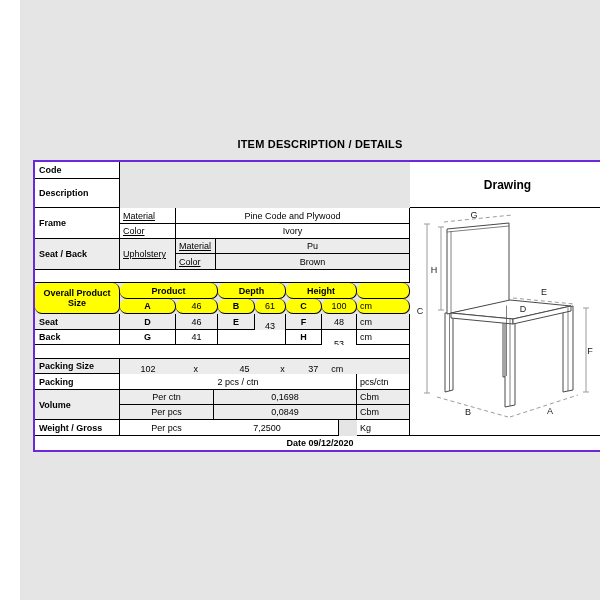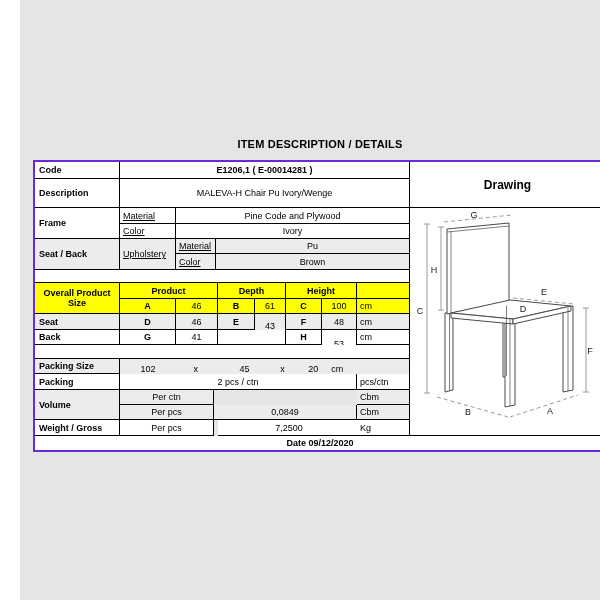--- a/index.html
+++ b/index.html
@@ -10,42 +10,40 @@
   .tbl{position:absolute;left:13px;top:160px;width:570px;height:288px;
        border:2px solid #6d28d9;}
   .c{position:absolute;box-sizing:border-box;display:flex;align-items:center;
      justify-content:center;font-size:9px;line-height:10px;
      border-right:1px solid #000;border-bottom:1px solid #000;background:#fff;overflow:hidden;}
   .lab{justify-content:flex-start;padding-left:4px;font-weight:bold;}
   .sub{justify-content:flex-start;padding-left:3px;text-decoration:underline;}
   .unit{justify-content:flex-start;padding-left:3px;}
   .b{font-weight:bold;}
   .shade{background:#ececec;}
-  .yellow{background:#ffff00;}
+  .yellow{background:#ffff00;border-radius:7px;}
   .nr{border-right:none;}
   .nb{border-bottom:none;}
   .ctrwrap{text-align:center;}
   .pspart{position:absolute;top:0;height:100%;display:flex;align-items:center;
           transform:translateX(-50%);}
   svg text{font-family:"Liberation Sans", sans-serif;font-size:9px;fill:#1a1a1a;}
 </style>
 </head>
 <body>
 
 <div class="page">
 
   <div class="title">ITEM DESCRIPTION / DETAILS</div>
 
   <div class="tbl">
 
     <div class="c lab" style="left:0;top:0;width:85px;height:17px">Code</div>
-    <div class="c b" style="left:85px;top:0;width:290px;height:17px">E1206,1  ( E-00014281 )</div>
 
     <div class="c lab" style="left:0;top:17px;width:85px;height:29px">Description</div>
-    <div class="c" style="left:85px;top:17px;width:290px;height:29px">MALEVA-H Chair Pu Ivory/Wenge</div>
 
     <div class="c lab" style="left:0;top:46px;width:85px;height:31px">Frame</div>
     <div class="c sub" style="left:85px;top:46px;width:56px;height:16px">Material</div>
     <div class="c" style="left:141px;top:46px;width:234px;height:16px">Pine Code and Plywood</div>
     <div class="c sub" style="left:85px;top:62px;width:56px;height:15px">Color</div>
     <div class="c" style="left:141px;top:62px;width:234px;height:15px">Ivory</div>
 
     <div class="c lab shade" style="left:0;top:77px;width:85px;height:31px">Seat / Back</div>
     <div class="c sub shade" style="left:85px;top:77px;width:56px;height:31px">Upholstery</div>
     <div class="c sub shade" style="left:141px;top:77px;width:40px;height:15px">Material</div>
@@ -87,38 +85,39 @@
     <div class="c unit" style="left:322px;top:168px;width:53px;height:15px">cm</div>
 
     <div class="c" style="left:0;top:183px;width:375px;height:14px"></div>
 
     <div class="c lab shade" style="left:0;top:197px;width:85px;height:15px">Packing Size</div>
     <div class="c shade" style="left:85px;top:197px;width:290px;height:21px;justify-content:flex-start">
       <span class="pspart" style="left:9.7%">102</span>
       <span class="pspart" style="left:26.2%">x</span>
       <span class="pspart" style="left:43.1%">45</span>
       <span class="pspart" style="left:56.2%">x</span>
-      <span class="pspart" style="left:66.9%">20</span>
+      <span class="pspart" style="left:66.9%">37</span>
       <span class="pspart" style="left:75.2%">cm</span>
     </div>
 
     <div class="c lab" style="left:0;top:212px;width:85px;height:16px">Packing</div>
     <div class="c" style="left:85px;top:212px;width:237px;height:16px">2 pcs / ctn</div>
     <div class="c unit" style="left:322px;top:212px;width:53px;height:16px">pcs/ctn</div>
 
     <div class="c lab shade" style="left:0;top:228px;width:85px;height:30px">Volume</div>
     <div class="c shade" style="left:85px;top:228px;width:94px;height:15px">Per ctn</div>
+    <div class="c shade" style="left:179px;top:228px;width:143px;height:15px">0,1698</div>
     <div class="c unit shade" style="left:322px;top:228px;width:53px;height:15px">Cbm</div>
     <div class="c shade" style="left:85px;top:243px;width:94px;height:15px">Per pcs</div>
     <div class="c shade" style="left:179px;top:243px;width:143px;height:15px">0,0849</div>
     <div class="c unit shade" style="left:322px;top:243px;width:53px;height:15px">Cbm</div>
 
     <div class="c lab" style="left:0;top:258px;width:85px;height:16px">Weight / Gross</div>
     <div class="c" style="left:85px;top:258px;width:94px;height:16px">Per pcs</div>
-    <div class="c" style="left:183px;top:258px;width:143px;height:16px">7,2500</div>
+    <div class="c" style="left:161px;top:258px;width:143px;height:16px">7,2500</div>
     <div class="c unit" style="left:322px;top:258px;width:53px;height:16px">Kg</div>
 
     <div class="c b nr nb" style="left:0;top:274px;width:570px;height:14px">Date 09/12/2020</div>
 
     <div class="c b nr" style="left:375px;top:0;width:195px;height:46px;font-size:12px">Drawing</div>
     <div class="c nr" style="left:375px;top:46px;width:195px;height:228px;padding:0">
       <svg width="195" height="228" viewBox="0 0 195 228">
         <g stroke="#9b9b9b" stroke-width="1" fill="none">
 
           <path d="M17,16 V185"></path>

